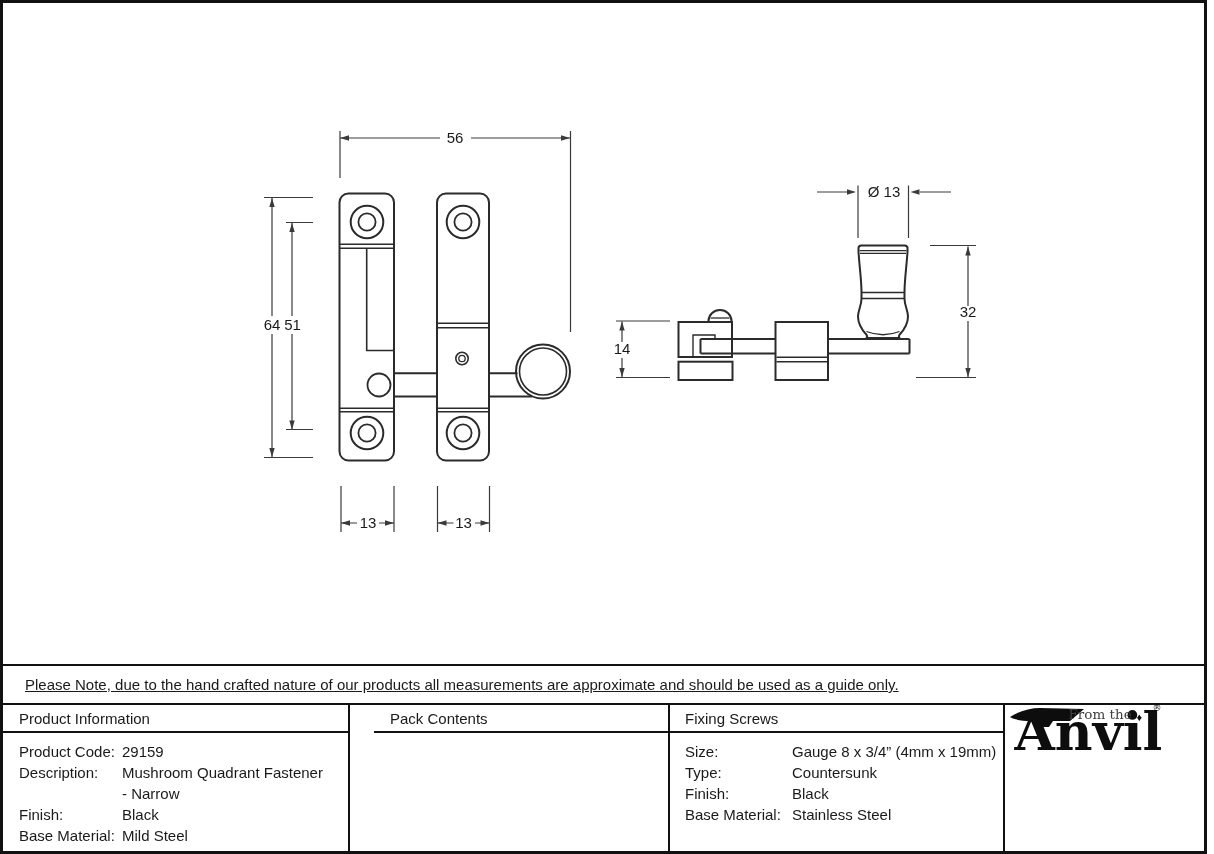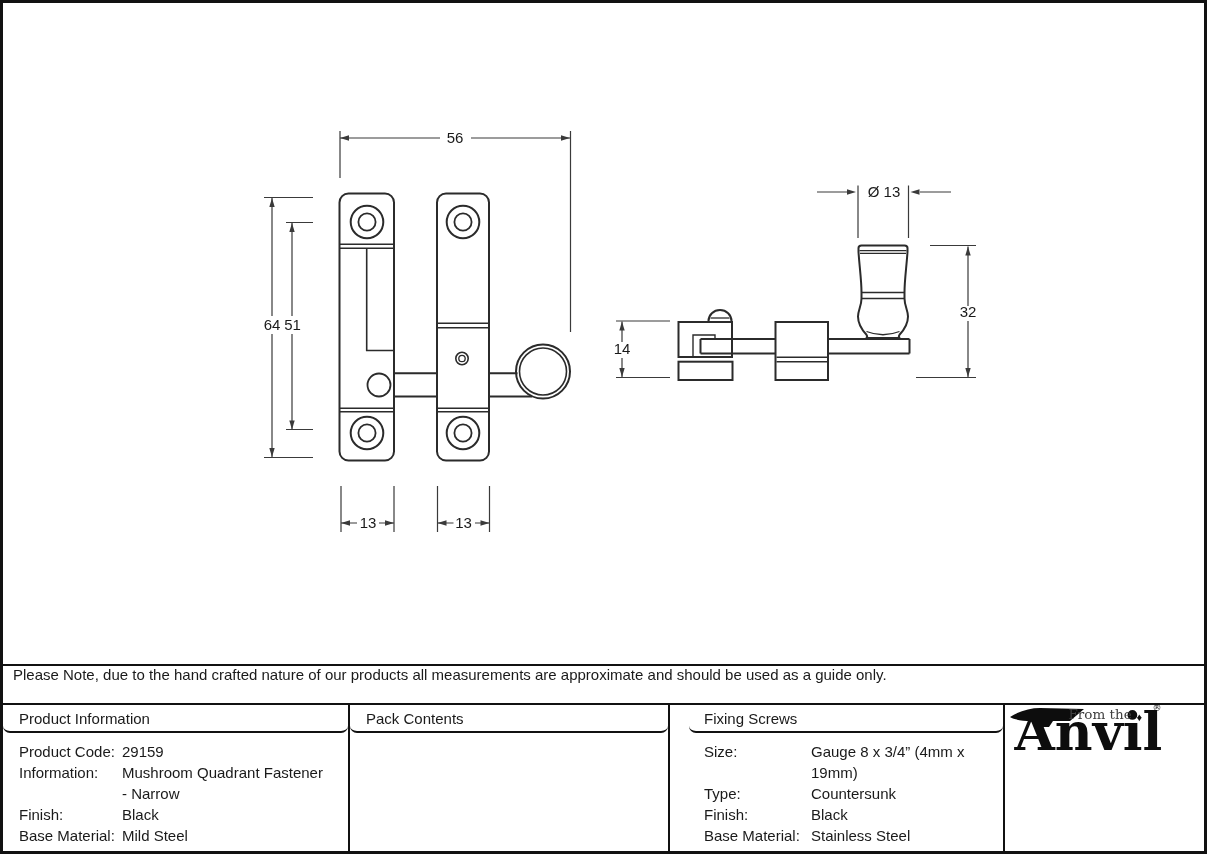--- a/index.html
+++ b/index.html
@@ -9,33 +9,33 @@
 
   .sheet { width:1207px; height:854px; border:3px solid #111;
            background:#fff; display:flex; flex-direction:column; }
 
   
   .drawing-area { height:661px; position:relative; }
   .drawing-area svg { display:block; }
   svg text { font-family:"Liberation Sans", sans-serif; font-size:15px; fill:#1a1a1a; }
 
   
-  .note-bar { height:39px; border-top:2px solid #111; display:flex; 
-              padding-left:10px; font-size:15px; }
+  .note-bar { height:39px; border-top:2px solid #111; display:flex; align-items:center;
+              padding-left:22px; font-size:15px;text-decoration:underline; }
 
   
   .spec-table { height:148px; border-top:2px solid #111; display:flex; }
   .col { height:100%; }
   .col + .col { border-left:2px solid #111; }
   .col-product { width:345px; }
-  .col-pack    { width:320px; }
-  .col-screws  { width:335px;padding-left:19px; }
+  .col-pack    { width:320px;padding-left:24px; }
+  .col-screws  { width:335px; }
   .col-logo    { flex:1; display:flex; justify-content:center; }
   .col-header { height:28px; border-bottom:2px solid #111; font-size:15px;
-                padding:5px 0 0 16px;border-radius:7px; }
+                padding:5px 0 0 16px; }
   .col-screws .col-header { padding-left:15px; }
   .col-body { padding:8px 0 0 16px; font-size:15px; line-height:21px; }
   .col-screws .col-body { padding-left:15px; }
   .kv { display:flex; }
   .col-product .kv .k { width:103px; flex:none; }
   .col-screws  .kv .k { width:107px; flex:none; }
 
   
   .logo { position:relative; width:180px; height:62px; }
   .logo-name { position:absolute; left:0; top:-4px;
@@ -184,21 +184,21 @@
   <div class="spec-table">
 
     <div class="col col-product">
       <div class="col-header">Product Information</div>
       <div class="col-body">
         <div class="kv">
             <span class="k">Product Code:</span>
             <span class="v">29159</span>
           </div>
         <div class="kv">
-            <span class="k">Information:</span>
+            <span class="k">Description:</span>
             <span class="v">Mushroom Quadrant Fastener</span>
           </div>
         <div class="kv">
             <span class="k"></span>
             <span class="v">- Narrow</span>
           </div>
         <div class="kv">
             <span class="k">Finish:</span>
             <span class="v">Black</span>
           </div>

